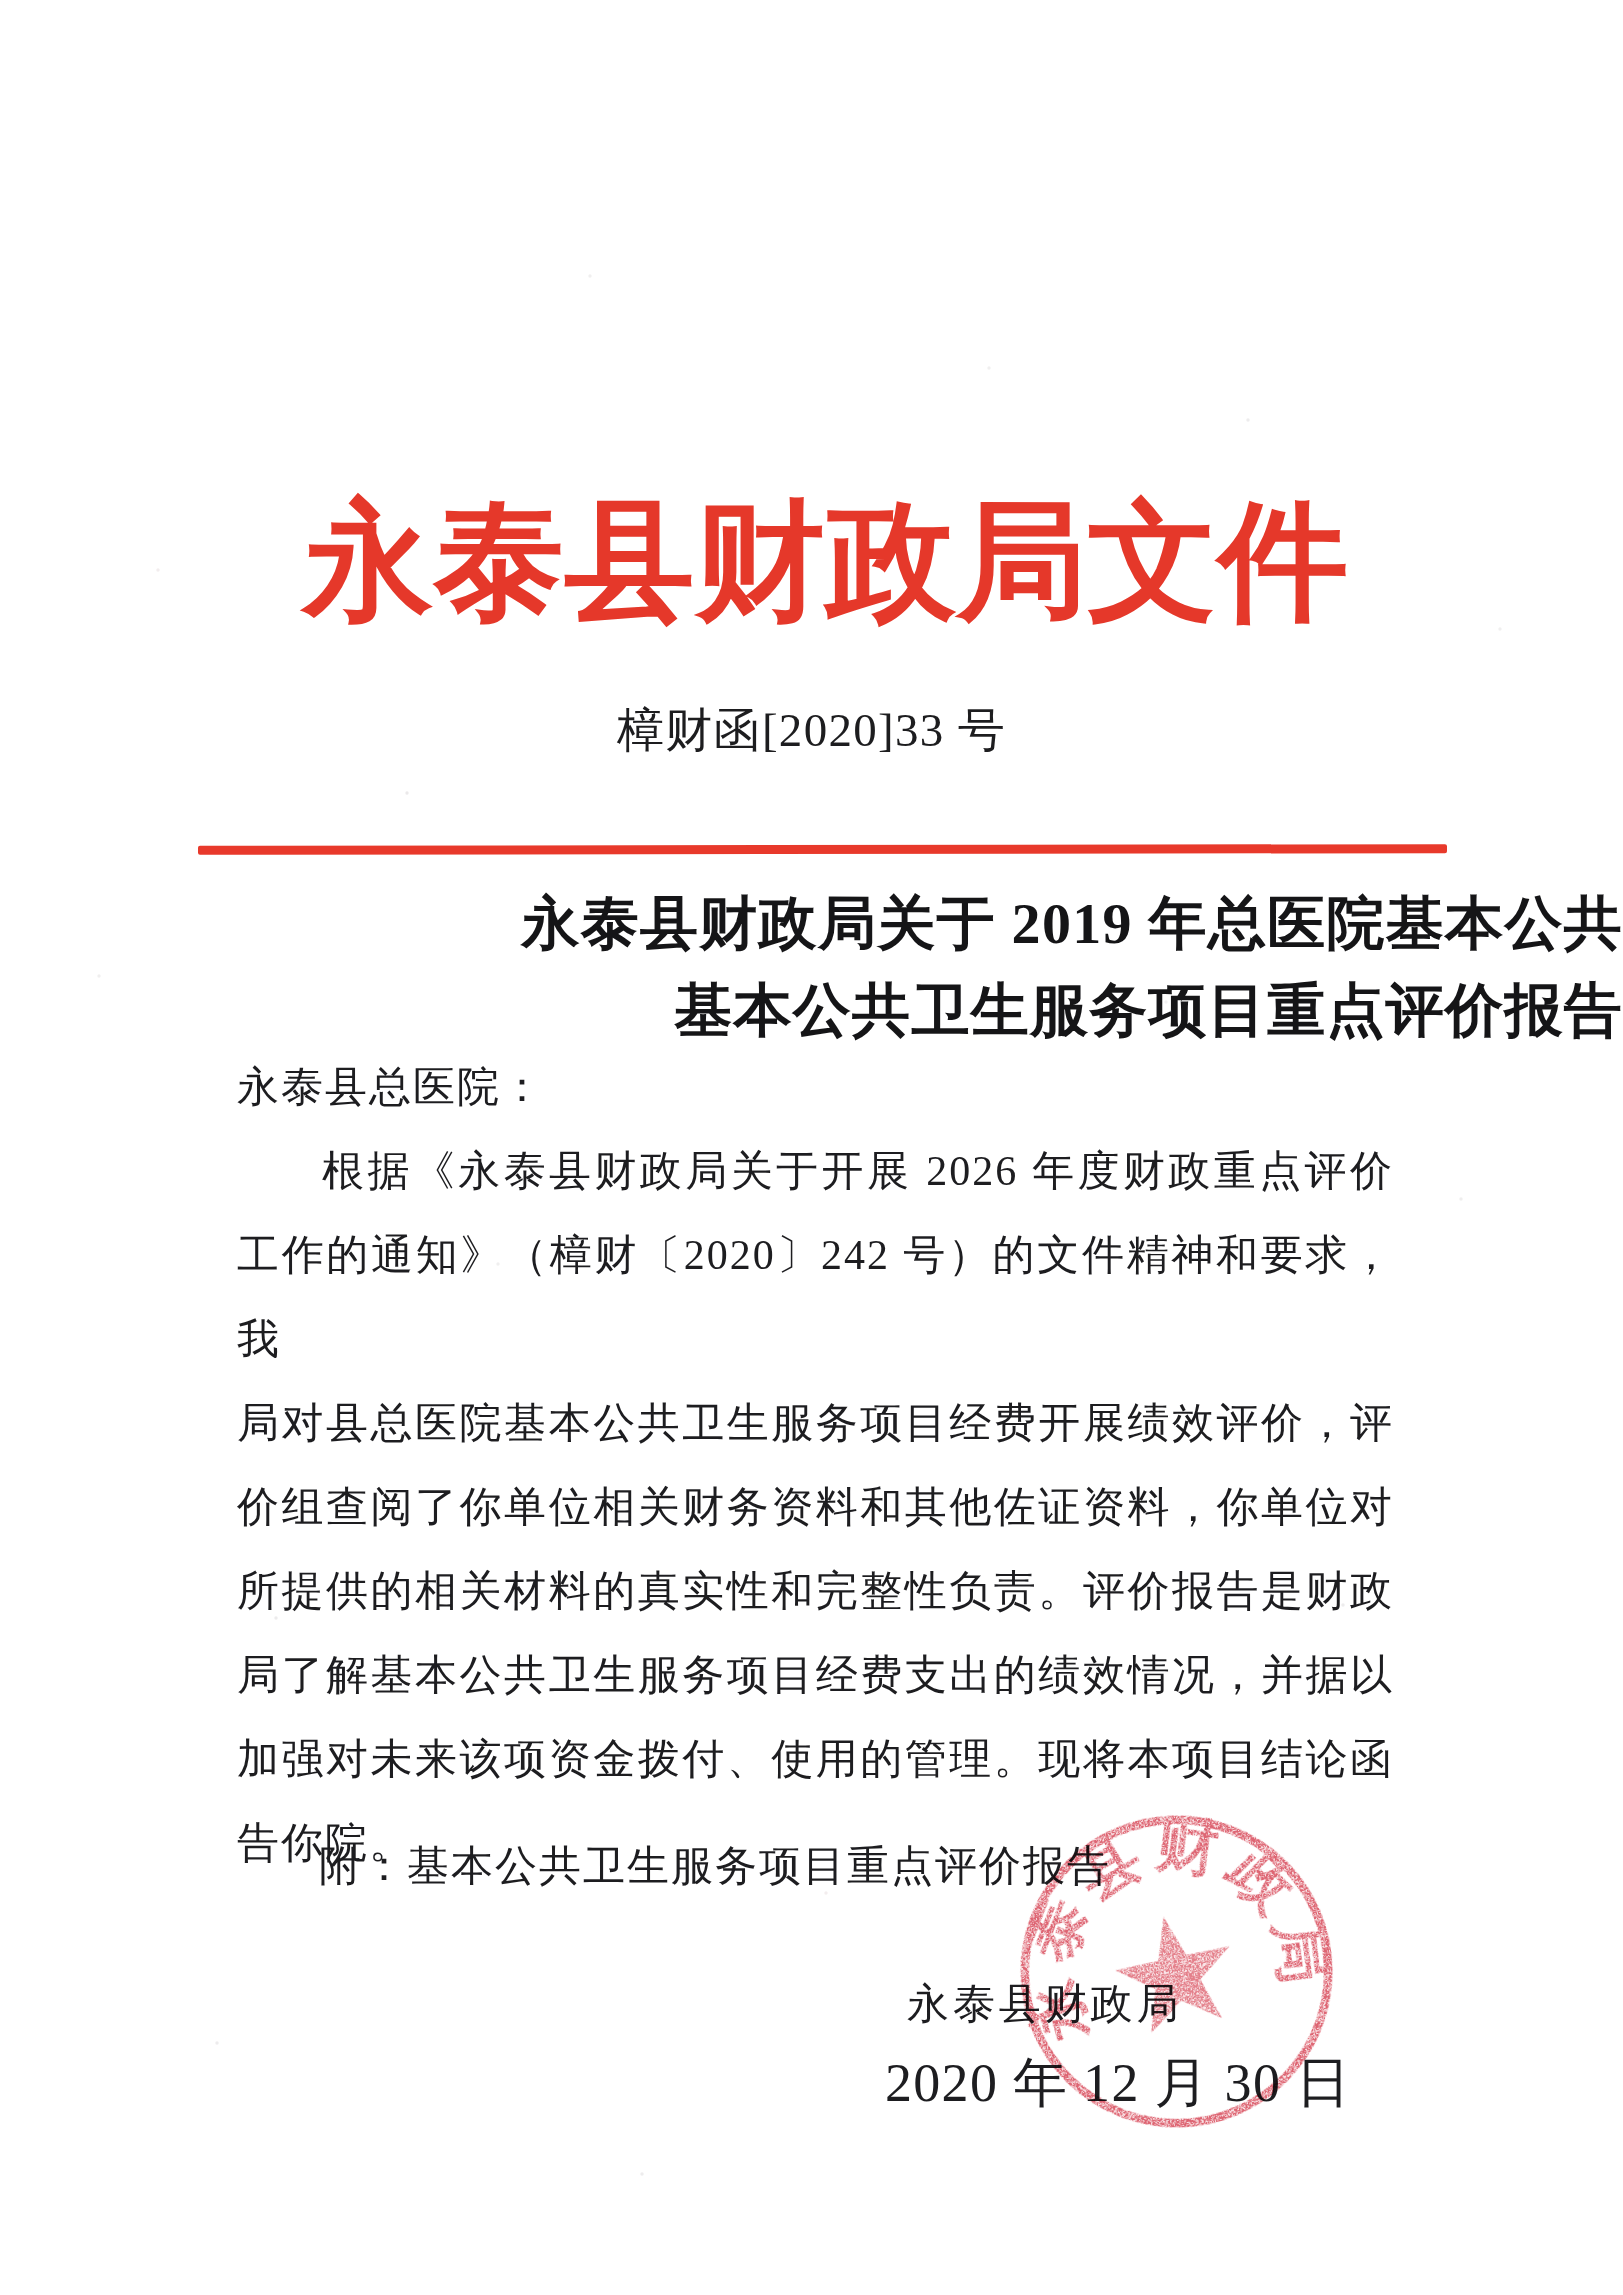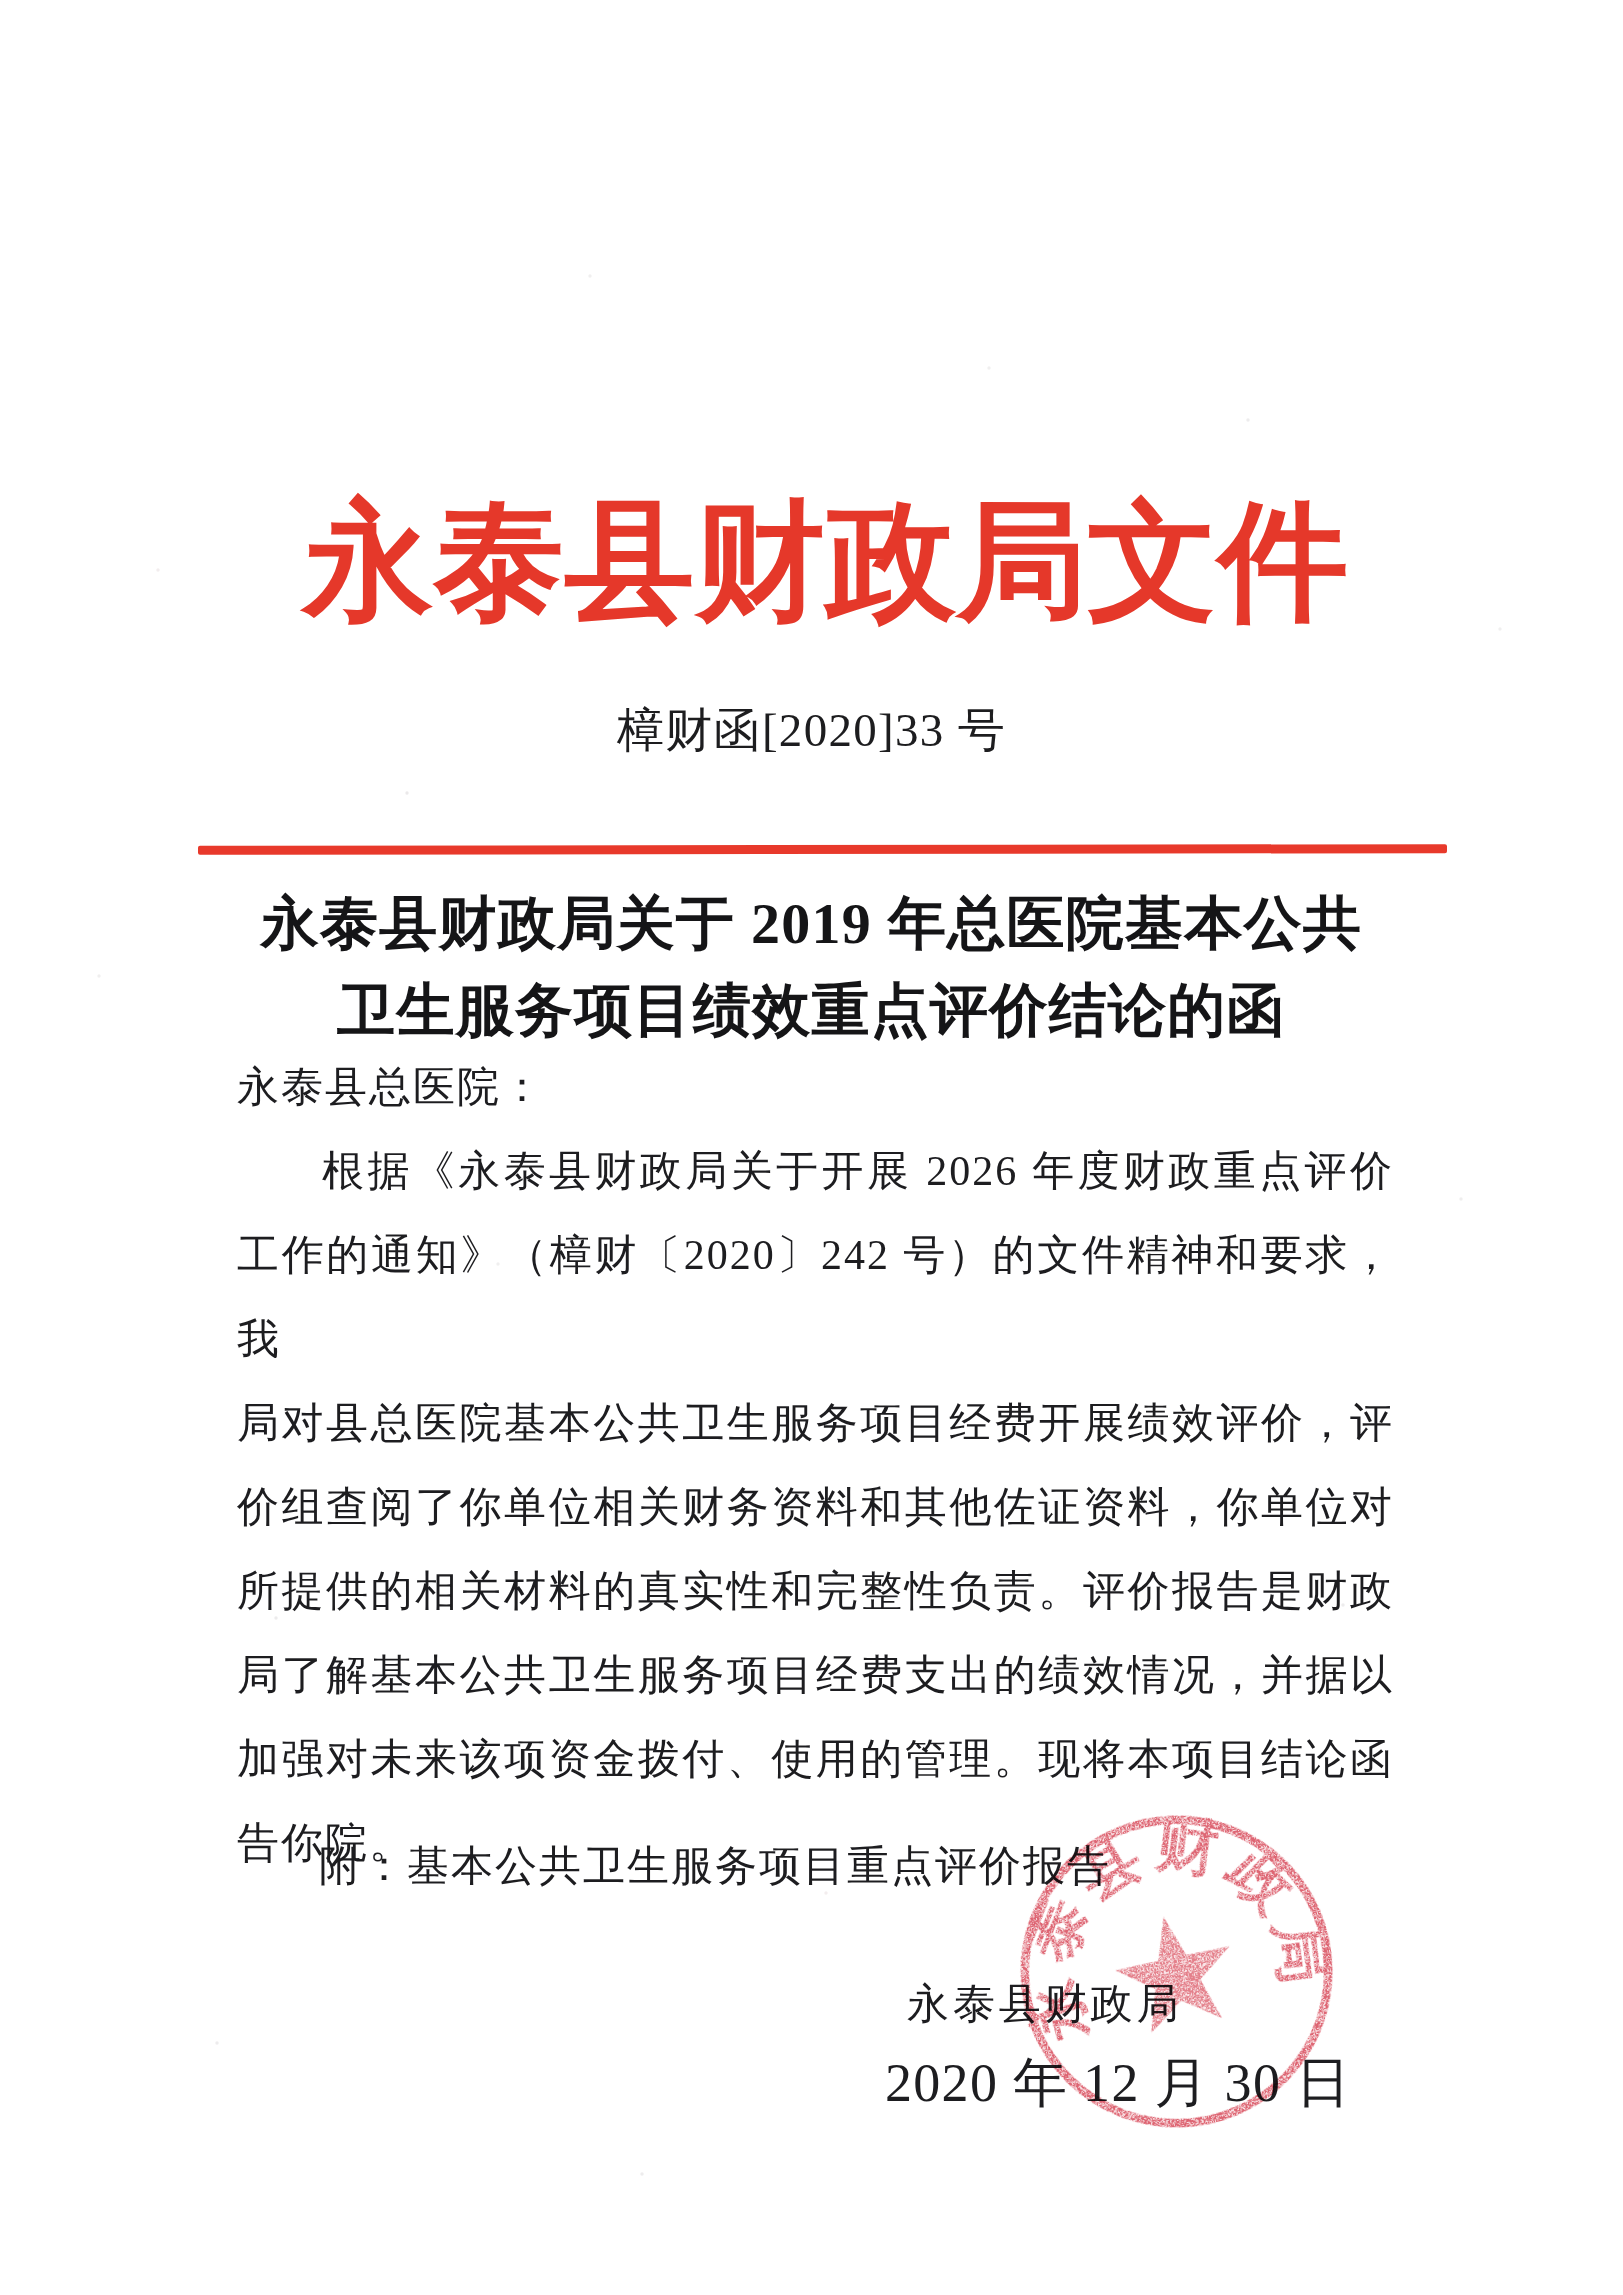--- a/index.html
+++ b/index.html
@@ -64,21 +64,21 @@
     left: 198px; top: 845px;
     width: 1249px; height: 9.2px;
     background: var(--rule, #e8392b);
     border-radius: 2px;
     transform: rotate(-0.08deg);
   }
 
   .doc-title {
     position: absolute;
     left: 0; right: 0; top: 880px;
-    text-align: center;
+    text-align: right;
     font-size: 58px;
     line-height: 87px;
     font-weight: bold;
     letter-spacing: 1.3px;
     color: #151517;
     white-space: nowrap;
   }
 
   .body-block {
     position: absolute;
@@ -153,21 +153,21 @@
   <div class="specks"></div>
 
   <div class="masthead">永泰县财政局文件</div>
 
   <div class="doc-number">樟财函[2020]33 号</div>
 
   <div class="red-rule"></div>
 
   <div class="doc-title">
     <div>永泰县财政局关于 2019 年总医院基本公共</div>
-    <div>卫生服务项目绩效重点评价结论的函</div>
+    <div>基本公共卫生服务项目重点评价报告</div>
   </div>
 
   <div class="body-block">
     <div>永泰县总医院：</div>
     <div class="jline first">根据《永泰县财政局关于开展 2026 年度财政重点评价</div>
     <div class="jline">工作的通知》（樟财〔2020〕242 号）的文件精神和要求，我</div>
     <div class="jline">局对县总医院基本公共卫生服务项目经费开展绩效评价，评</div>
     <div class="jline">价组查阅了你单位相关财务资料和其他佐证资料，你单位对</div>
     <div class="jline">所提供的相关材料的真实性和完整性负责。评价报告是财政</div>
     <div class="jline">局了解基本公共卫生服务项目经费支出的绩效情况，并据以</div>

